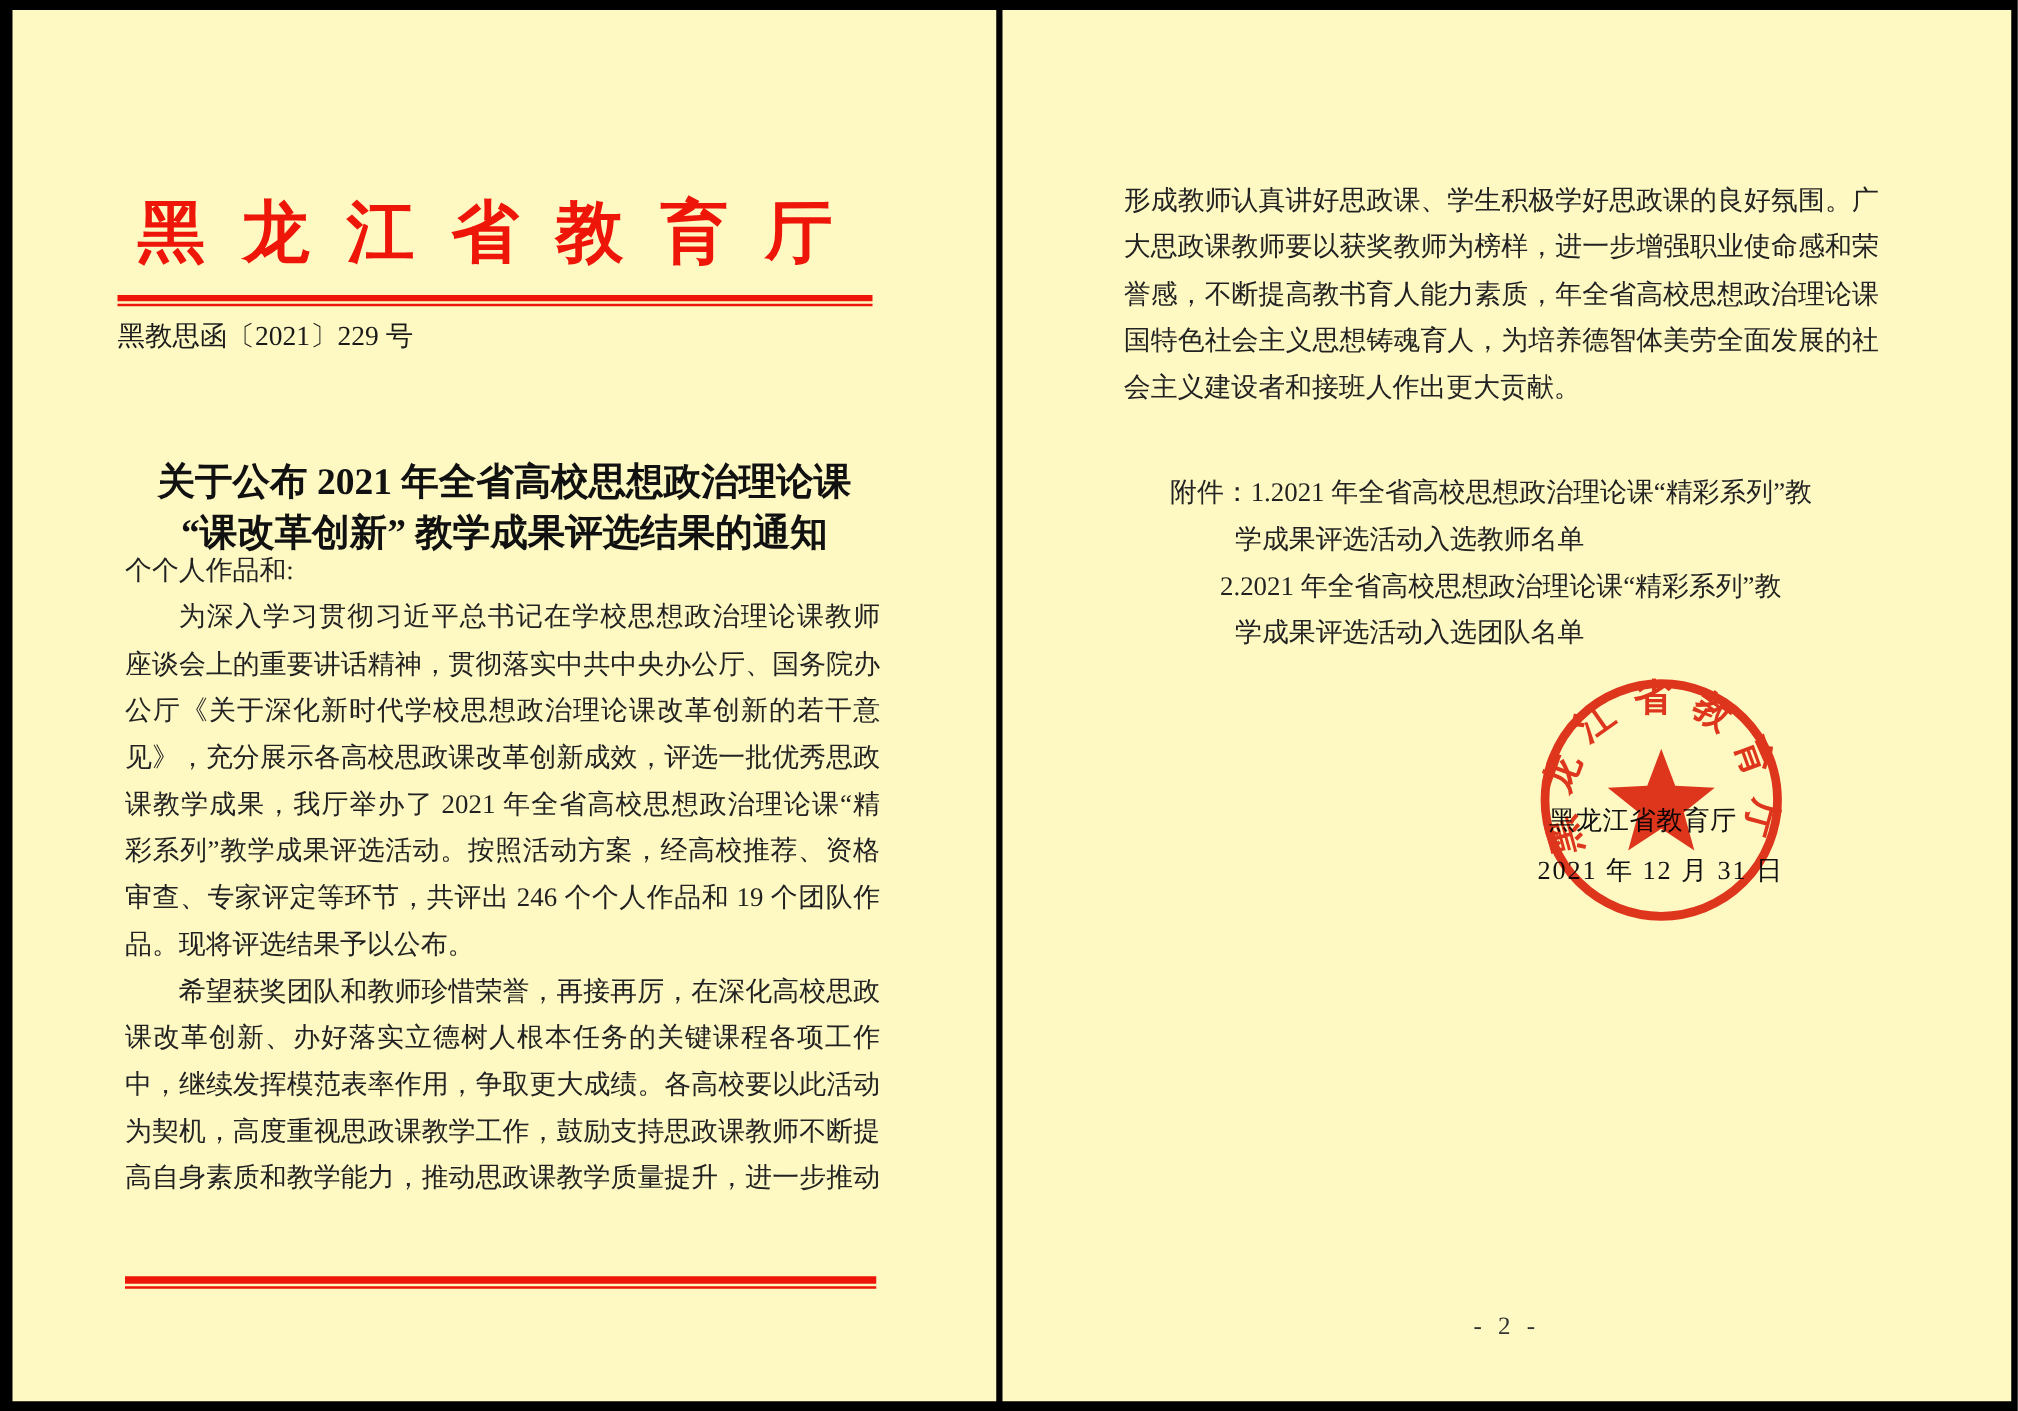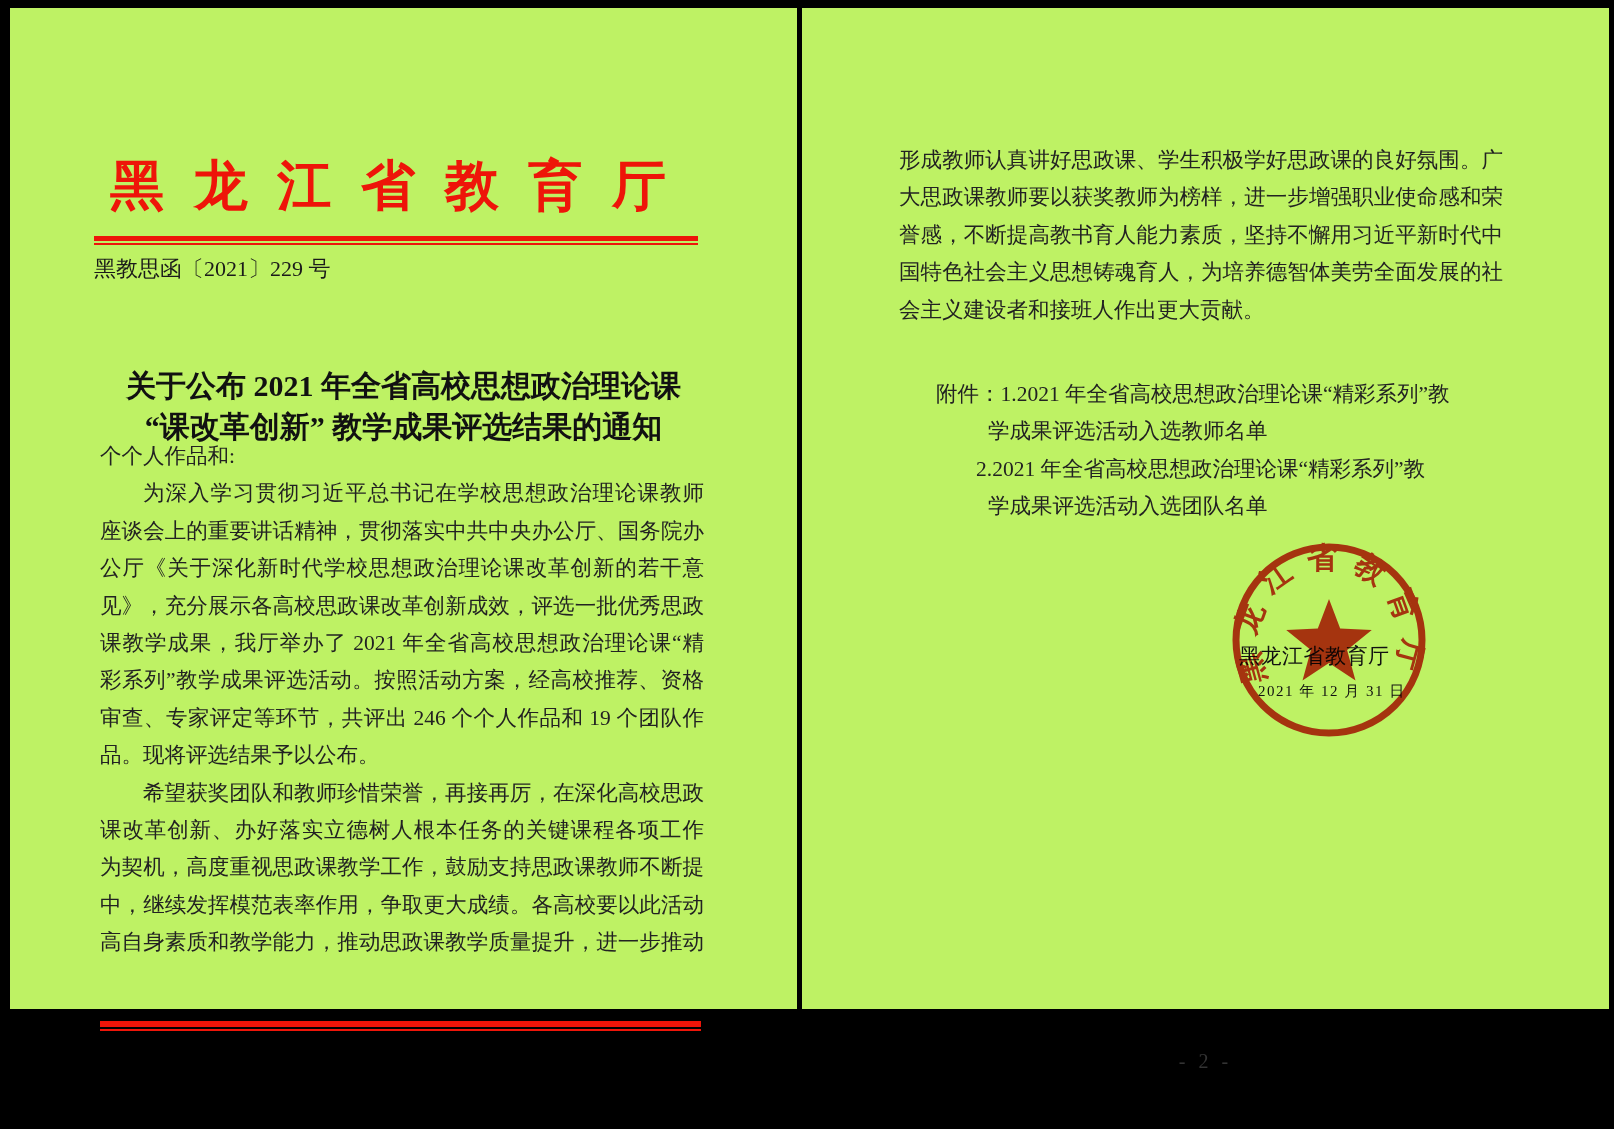--- a/index.html
+++ b/index.html
@@ -1,21 +1,21 @@
 <!DOCTYPE html>
 <html><head>
 <meta charset="utf-8">
 <style>
   html,body{margin:0;padding:0;}
   body{
     width:1614px;height:1129px;background:#000;position:relative;
     font-family:"Liberation Serif","DejaVu Serif",serif;
     overflow:hidden;
   }
-  .page{position:absolute;top:8px;width:787px;height:1001px;background:#bef264;}
+  .page{position:absolute;top:8px;width:787px;height:1113px;background:#fef9c3;}
   #left-page{left:10px;}
   #right-page{left:802px;padding-left:20px;}
   .gutter{position:absolute;top:0;left:797px;width:20px;height:1129px;background:#000;}
 
   
   .agency{
     position:absolute;top:148px;left:100px;width:556px;
     color:#ee1509;font-size:54px;font-weight:700;line-height:60px;
     text-align:justify;text-align-last:justify;white-space:nowrap;
   }
@@ -45,21 +45,21 @@
   .attach-block{position:absolute;top:368px;left:97px;width:660px;color:#222;}
   .pad1{padding-left:37px;}
   .pad2{padding-left:89px;}
   .pad3{padding-left:77px;}
   .signer{
     position:absolute;top:634px;left:437px;width:150px;
     font-size:21px;color:#111;text-align:justify;text-align-last:justify;white-space:nowrap;
   }
   .issue-date{
     position:absolute;top:674px;left:428px;
-    font-size:15px;color:#111;letter-spacing:1.5px;white-space:nowrap;margin-left:28px;
+    font-size:21px;color:#111;letter-spacing:1.5px;white-space:nowrap;
   }
   .seal{
     position:absolute;top:532px;left:427px;width:200px;height:200px;
     mix-blend-mode:multiply;opacity:.95;
   }
   .pagenum{
     position:absolute;top:1042px;left:0;width:100%;text-align:center;
     font-size:20px;color:#333;letter-spacing:4px;
   }
 </style>
@@ -83,33 +83,33 @@
     <div class="bline j ind">为深入学习贯彻习近平总书记在学校思想政治理论课教师</div>
     <div class="bline j">座谈会上的重要讲话精神，贯彻落实中共中央办公厅、国务院办</div>
     <div class="bline j">公厅《关于深化新时代学校思想政治理论课改革创新的若干意</div>
     <div class="bline j">见》，充分展示各高校思政课改革创新成效，评选一批优秀思政</div>
     <div class="bline j">课教学成果，我厅举办了 2021 年全省高校思想政治理论课“精</div>
     <div class="bline j">彩系列”教学成果评选活动。按照活动方案，经高校推荐、资格</div>
     <div class="bline j">审查、专家评定等环节，共评出 246 个个人作品和 19 个团队作</div>
     <div class="bline">品。现将评选结果予以公布。</div>
     <div class="bline j ind">希望获奖团队和教师珍惜荣誉，再接再厉，在深化高校思政</div>
     <div class="bline j">课改革创新、办好落实立德树人根本任务的关键课程各项工作</div>
+    <div class="bline j">中，继续发挥模范表率作用，争取更大成绩。各高校要以此活动</div>
     <div class="bline j">为契机，高度重视思政课教学工作，鼓励支持思政课教师不断提</div>
-    <div class="bline j">中，继续发挥模范表率作用，争取更大成绩。各高校要以此活动</div>
     <div class="bline j">高自身素质和教学能力，推动思政课教学质量提升，进一步推动</div>
   </div>
 
   <div class="footer-rule"></div>
 </div>
 
 <div class="page" id="right-page">
   <div class="body-block-r">
     <div class="bline j">形成教师认真讲好思政课、学生积极学好思政课的良好氛围。广</div>
     <div class="bline j">大思政课教师要以获奖教师为榜样，进一步增强职业使命感和荣</div>
-    <div class="bline j">誉感，不断提高教书育人能力素质，坚持不懈用习近平新时代中</div>
+    <div class="bline j">誉感，不断提高教书育人能力素质，年全省高校思想政治理论课</div>
     <div class="bline j">国特色社会主义思想铸魂育人，为培养德智体美劳全面发展的社</div>
     <div class="bline">会主义建设者和接班人作出更大贡献。</div>
   </div>
 
   <div class="attach-block">
     <div class="bline pad1">附件：1.2021 年全省高校思想政治理论课“精彩系列”教</div>
     <div class="bline pad2">学成果评选活动入选教师名单</div>
     <div class="bline pad3">2.2021 年全省高校思想政治理论课“精彩系列”教</div>
     <div class="bline pad2">学成果评选活动入选团队名单</div>
   </div>

